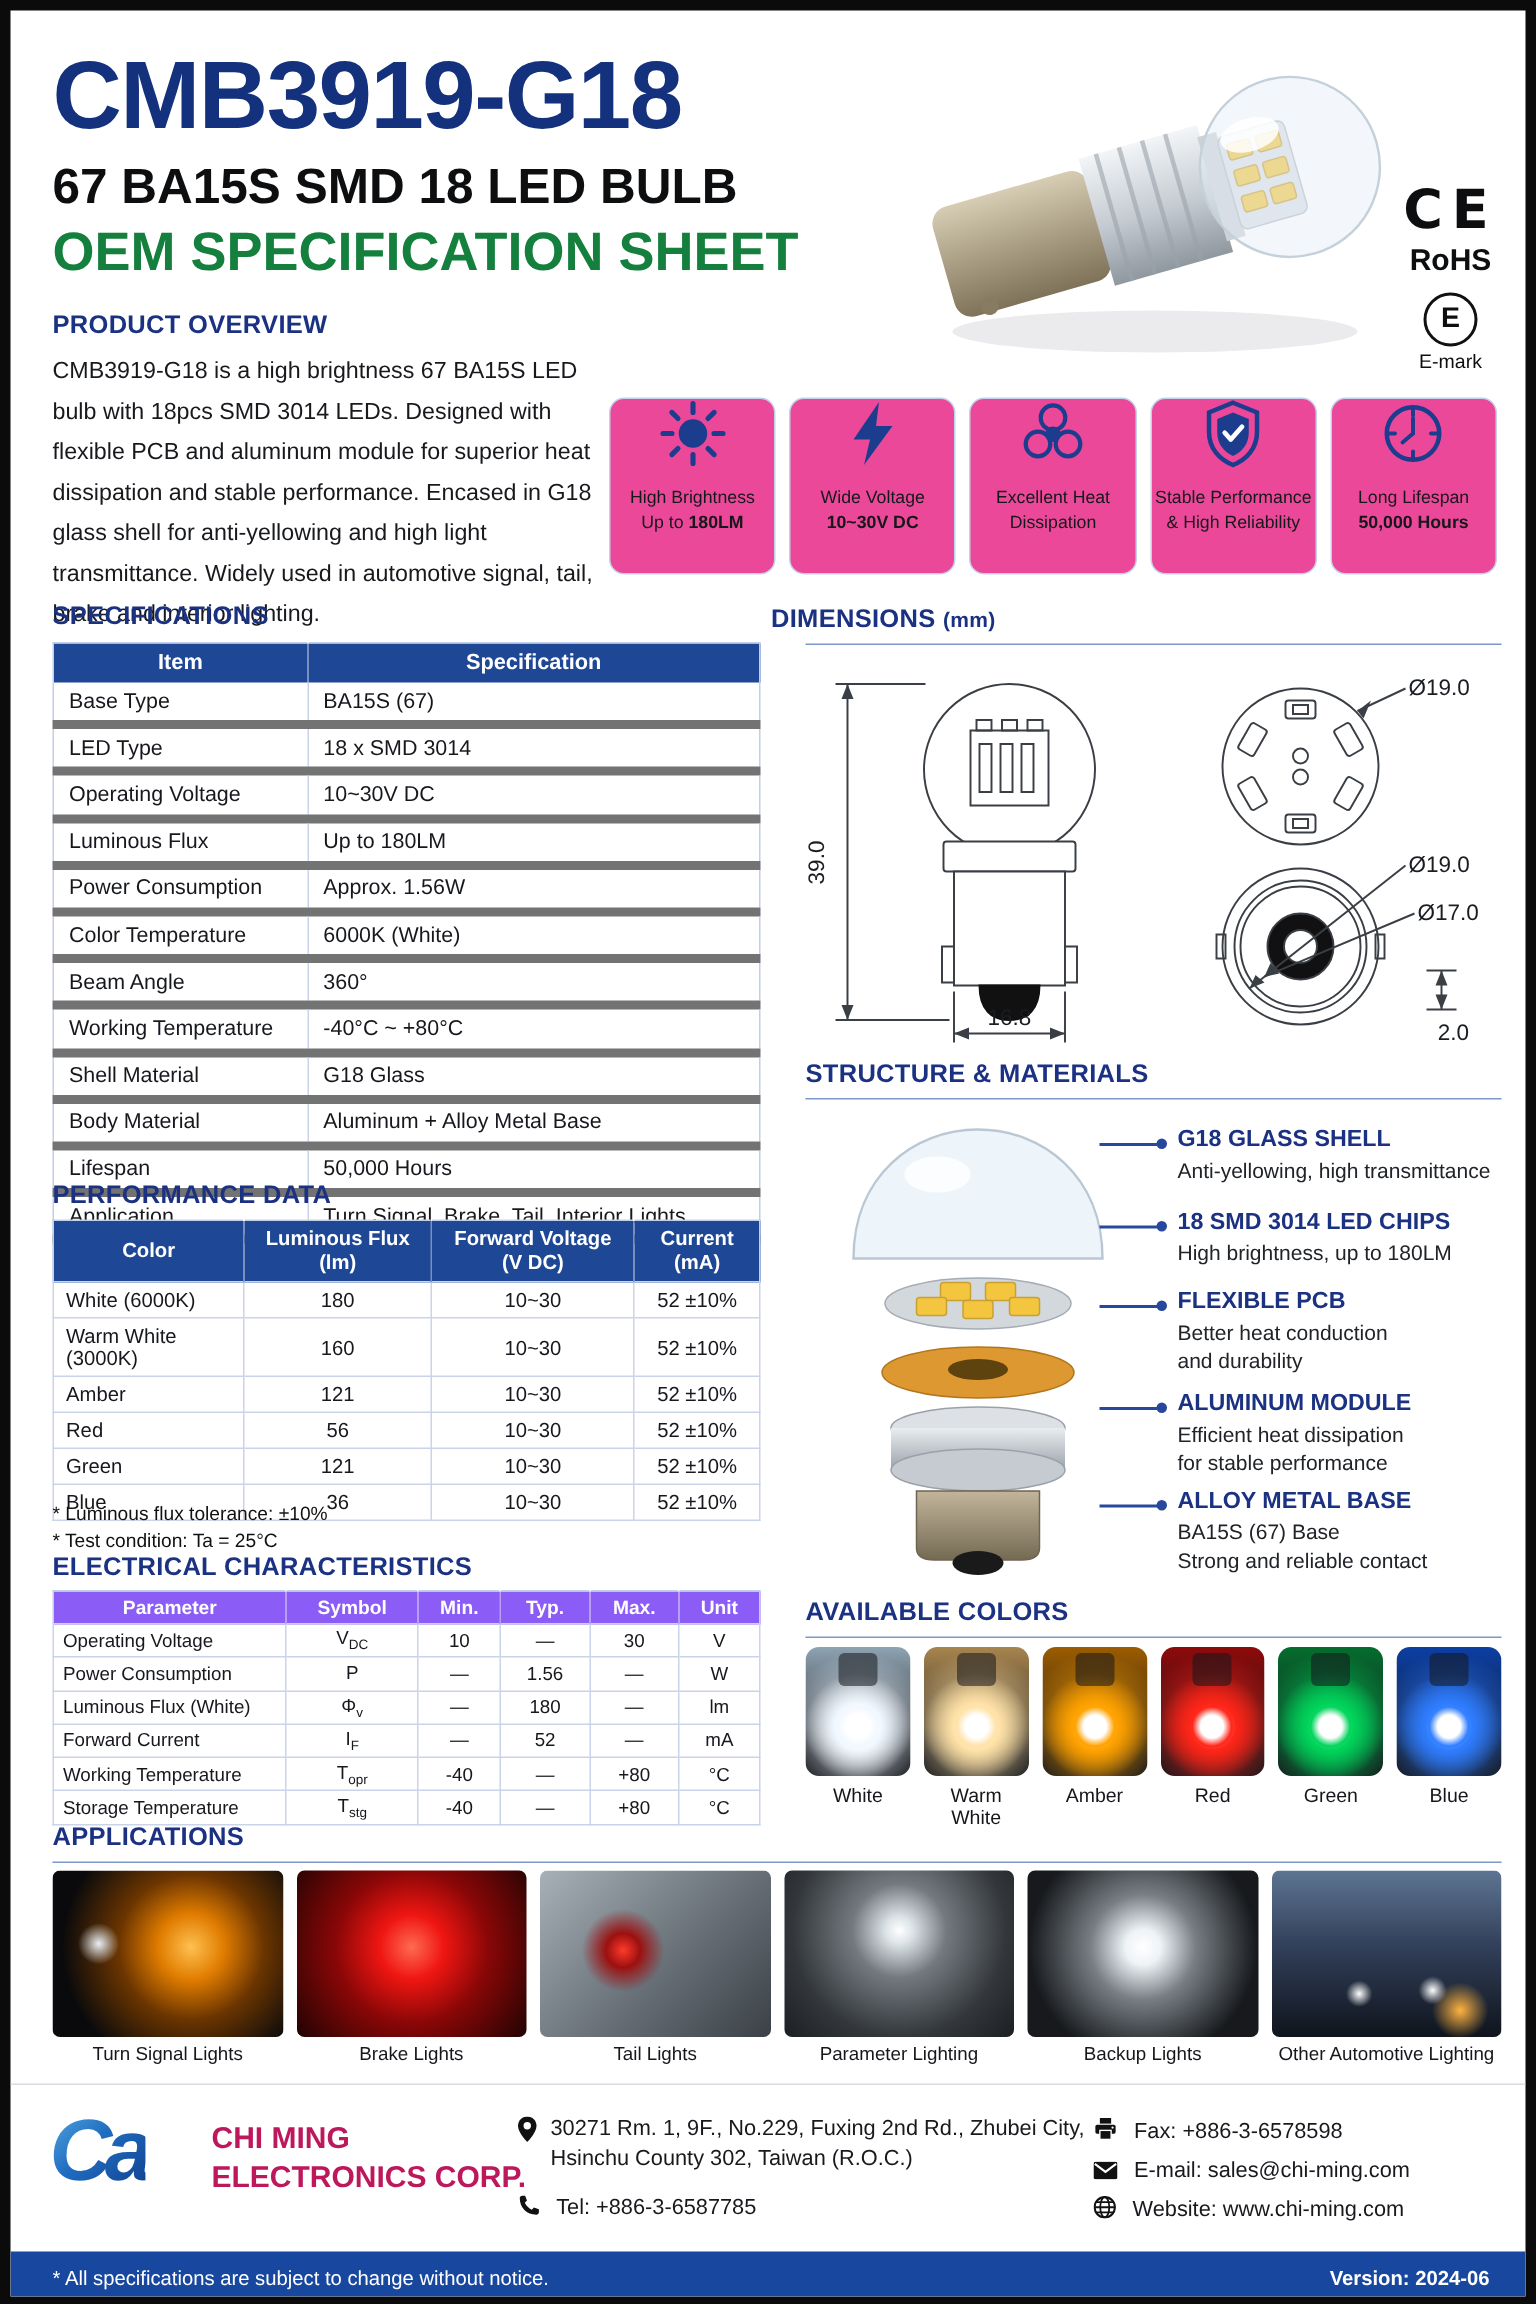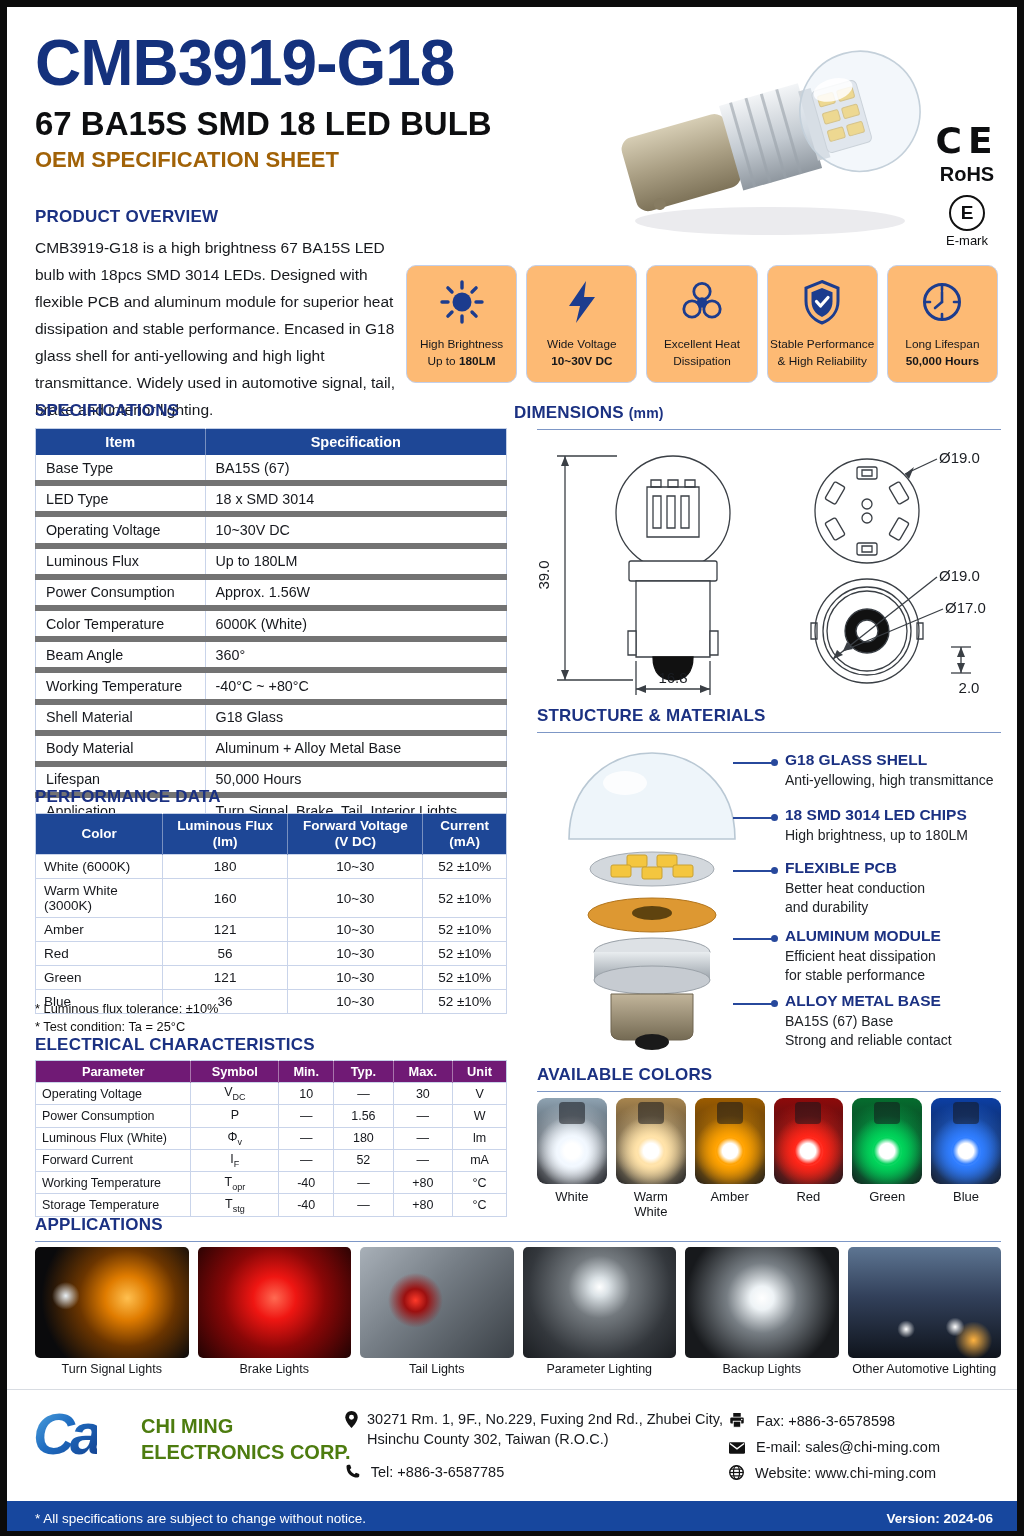--- a/index.html
+++ b/index.html
@@ -3,40 +3,40 @@
 <meta charset="utf-8">
 <style>
   html,body{margin:0;padding:0;}
   body{width:1024px;height:1536px;background:#0b0b0b;font-family:"Liberation Sans",sans-serif;position:relative;-webkit-font-smoothing:antialiased;}
   .page{position:absolute;left:7px;top:7px;width:1010px;height:1524px;background:#ffffff;overflow:hidden;}
   .abs{position:absolute;}
 
   
   .h1{left:28px;top:24px;font-size:64px;font-weight:bold;color:#14317d;letter-spacing:-1px;line-height:1;}
   .h2{left:28px;top:98px;font-size:33px;font-weight:bold;color:#0d0e10;letter-spacing:0;}
-  .h3{left:28px;top:140px;font-size:22px;font-weight:bold;color:#a16207;}
+  .h3{left:28px;top:140px;font-size:36px;font-weight:bold;color:#15803d;}
 
   .photo{left:598px;top:18px;width:330px;height:220px;}
   .marks{left:928px;top:116px;width:64px;text-align:center;color:#0d0e10;}
   .ce{font-size:36px;font-weight:bold;letter-spacing:6px;line-height:1;font-family:"DejaVu Sans",sans-serif;}
   .rohs{font-size:20px;font-weight:bold;margin-top:4px;}
   .ecirc{width:32px;height:32px;border:2px solid #111;border-radius:50%;margin:9px auto 2px auto;font-size:19px;font-weight:bold;line-height:32px;}
   .emark{font-size:13px;}
 
   
   .sech{font-size:17px;font-weight:bold;color:#1b3182;letter-spacing:.2px;}
   .sech small{font-size:14px;font-weight:bold;}
   .rule{height:0;border-bottom:1px solid #7d97c6;}
 
   
   .ovtext{left:28px;top:227px;width:382px;font-size:15.5px;line-height:27px;color:#17191d;}
 
   
   .features{left:399px;top:258px;width:592px;display:grid;grid-template-columns:repeat(5,1fr);gap:9px;}
-  .fbox{height:118px;border:1px solid #c2d0ec;border-radius:10px;background:#fdba74;display:flex;flex-direction:column;align-items:center;padding-top:13px;box-sizing:border-box;}
+  .fbox{height:118px;border:1px solid #c2d0ec;border-radius:10px;background:#ec4899;display:flex;flex-direction:column;align-items:center;box-sizing:border-box;}
   .fbox svg{width:46px;height:46px;}
   .flab{margin-top:11px;font-size:11.8px;line-height:16.5px;color:#15171b;text-align:center;}
   .flab b{font-weight:bold;}
 
   
   table{border-collapse:collapse;}
   .spec-table{left:28px;top:421px;width:472px;font-size:14.3px;color:#16181d;}
   .spec-table th{background:#1e4796;color:#fff;font-size:14.5px;font-weight:bold;padding:5px 6px;}
   .spec-table th+th{border-left:1px solid rgba(255,255,255,.4);}
   .spec-table td{border-bottom:6px solid #737373;padding:4.6px 10px;}
@@ -47,21 +47,21 @@
   .perf-table{left:28px;top:806px;width:472px;font-size:13.5px;color:#16181d;border:1px solid #c3cfe6;}
   .perf-table th{background:#1e4796;color:#fff;font-size:13.5px;font-weight:bold;padding:4px 4px;line-height:16px;}
   .perf-table th+th{border-left:1px solid rgba(255,255,255,.4);}
   .perf-table td{border:1px solid #c9d4ea;padding:4px 8px;text-align:center;}
   .perf-table td:first-child{text-align:left;width:27%;}
   .perf-table .hl2{display:block;font-weight:bold;}
 
   .notes{left:28px;top:993px;font-size:12.8px;line-height:18px;color:#111;}
 
   .elec-table{left:28px;top:1053px;width:472px;font-size:12.5px;color:#16181d;border:1px solid #c3cfe6;}
-  .elec-table th{background:#701a75;color:#fff;font-size:12.8px;font-weight:bold;padding:3px 4px;}
+  .elec-table th{background:#8b5cf6;color:#fff;font-size:12.8px;font-weight:bold;padding:3px 4px;}
   .elec-table th+th{border-left:1px solid rgba(255,255,255,.4);}
   .elec-table td{border:1px solid #c9d4ea;padding:2.4px 6px;text-align:center;}
   .elec-table td:first-child{text-align:left;width:33%;}
   .elec-table sub{font-size:9px;}
 
   
   .dim-head{left:507px;top:396px;width:464px;}
   .dim-rule{left:530px;top:422px;width:464px;}
   .dim-svg{left:530px;top:428px;width:464px;height:264px;}
   .dim-svg *{vector-effect:non-scaling-stroke;}
@@ -104,21 +104,21 @@
   .app-brake{background:radial-gradient(circle at 50% 46%, #ff6a52 0%, #ef1612 22%, #8a0707 52%, #200303 100%);}
   .app-tail{background:radial-gradient(circle at 36% 48%, #ff3a2a 0%, #9c1010 10%, rgba(0,0,0,0) 24%),linear-gradient(135deg, #a8b0b8 0%, #767e86 42%, #3a4046 100%);}
   .app-interior{background:radial-gradient(circle at 50% 36%, #ffffff 0%, #dbe2e6 9%, #73797e 30%, #33373c 68%, #1b1e22 100%);}
   .app-backup{background:radial-gradient(circle at 50% 46%, #ffffff 0%, #eef3f6 12%, #777e84 36%, #17191c 78%);}
   .app-truck{background:radial-gradient(circle at 38% 74%, #ffffff 0%, rgba(0,0,0,0) 7%),radial-gradient(circle at 70% 72%, #ffffff 0%, rgba(0,0,0,0) 7%),radial-gradient(circle at 82% 84%, #ffb340 0%, rgba(0,0,0,0) 12%),linear-gradient(180deg, #5d7592 0%, #32405a 45%, #0f141c 100%);}
 
   
   .fdivider{left:0;top:1382px;width:1010px;border-bottom:1px solid #d8dce2;}
   .logo{left:26px;top:1398px;font-size:58px;font-weight:bold;font-style:italic;letter-spacing:-5px;line-height:1;
     background:linear-gradient(135deg,#55aae2 0%, #1f6cc0 45%, #123f8e 100%);-webkit-background-clip:text;background-clip:text;color:transparent;}
-  .cname{left:134px;top:1406px;font-size:20px;line-height:26px;font-weight:bold;color:#4d7c0f;}
+  .cname{left:134px;top:1406px;font-size:20px;line-height:26px;font-weight:bold;color:#be185d;}
   .contact{font-size:14.5px;color:#17191d;line-height:20px;}
   .contact svg{vertical-align:-2px;margin-right:7px;}
   .addr{left:338px;top:1402px;width:390px;}
   .tel{left:338px;top:1455px;}
   .fax{left:722px;top:1404px;}
   .email{left:722px;top:1430px;}
   .web{left:722px;top:1456px;}
 
   .bottombar{left:0;bottom:0;width:1010px;height:30px;background:#17479e;color:#fff;font-size:13.5px;}
   .bottombar .n{position:absolute;left:28px;top:10px;}

